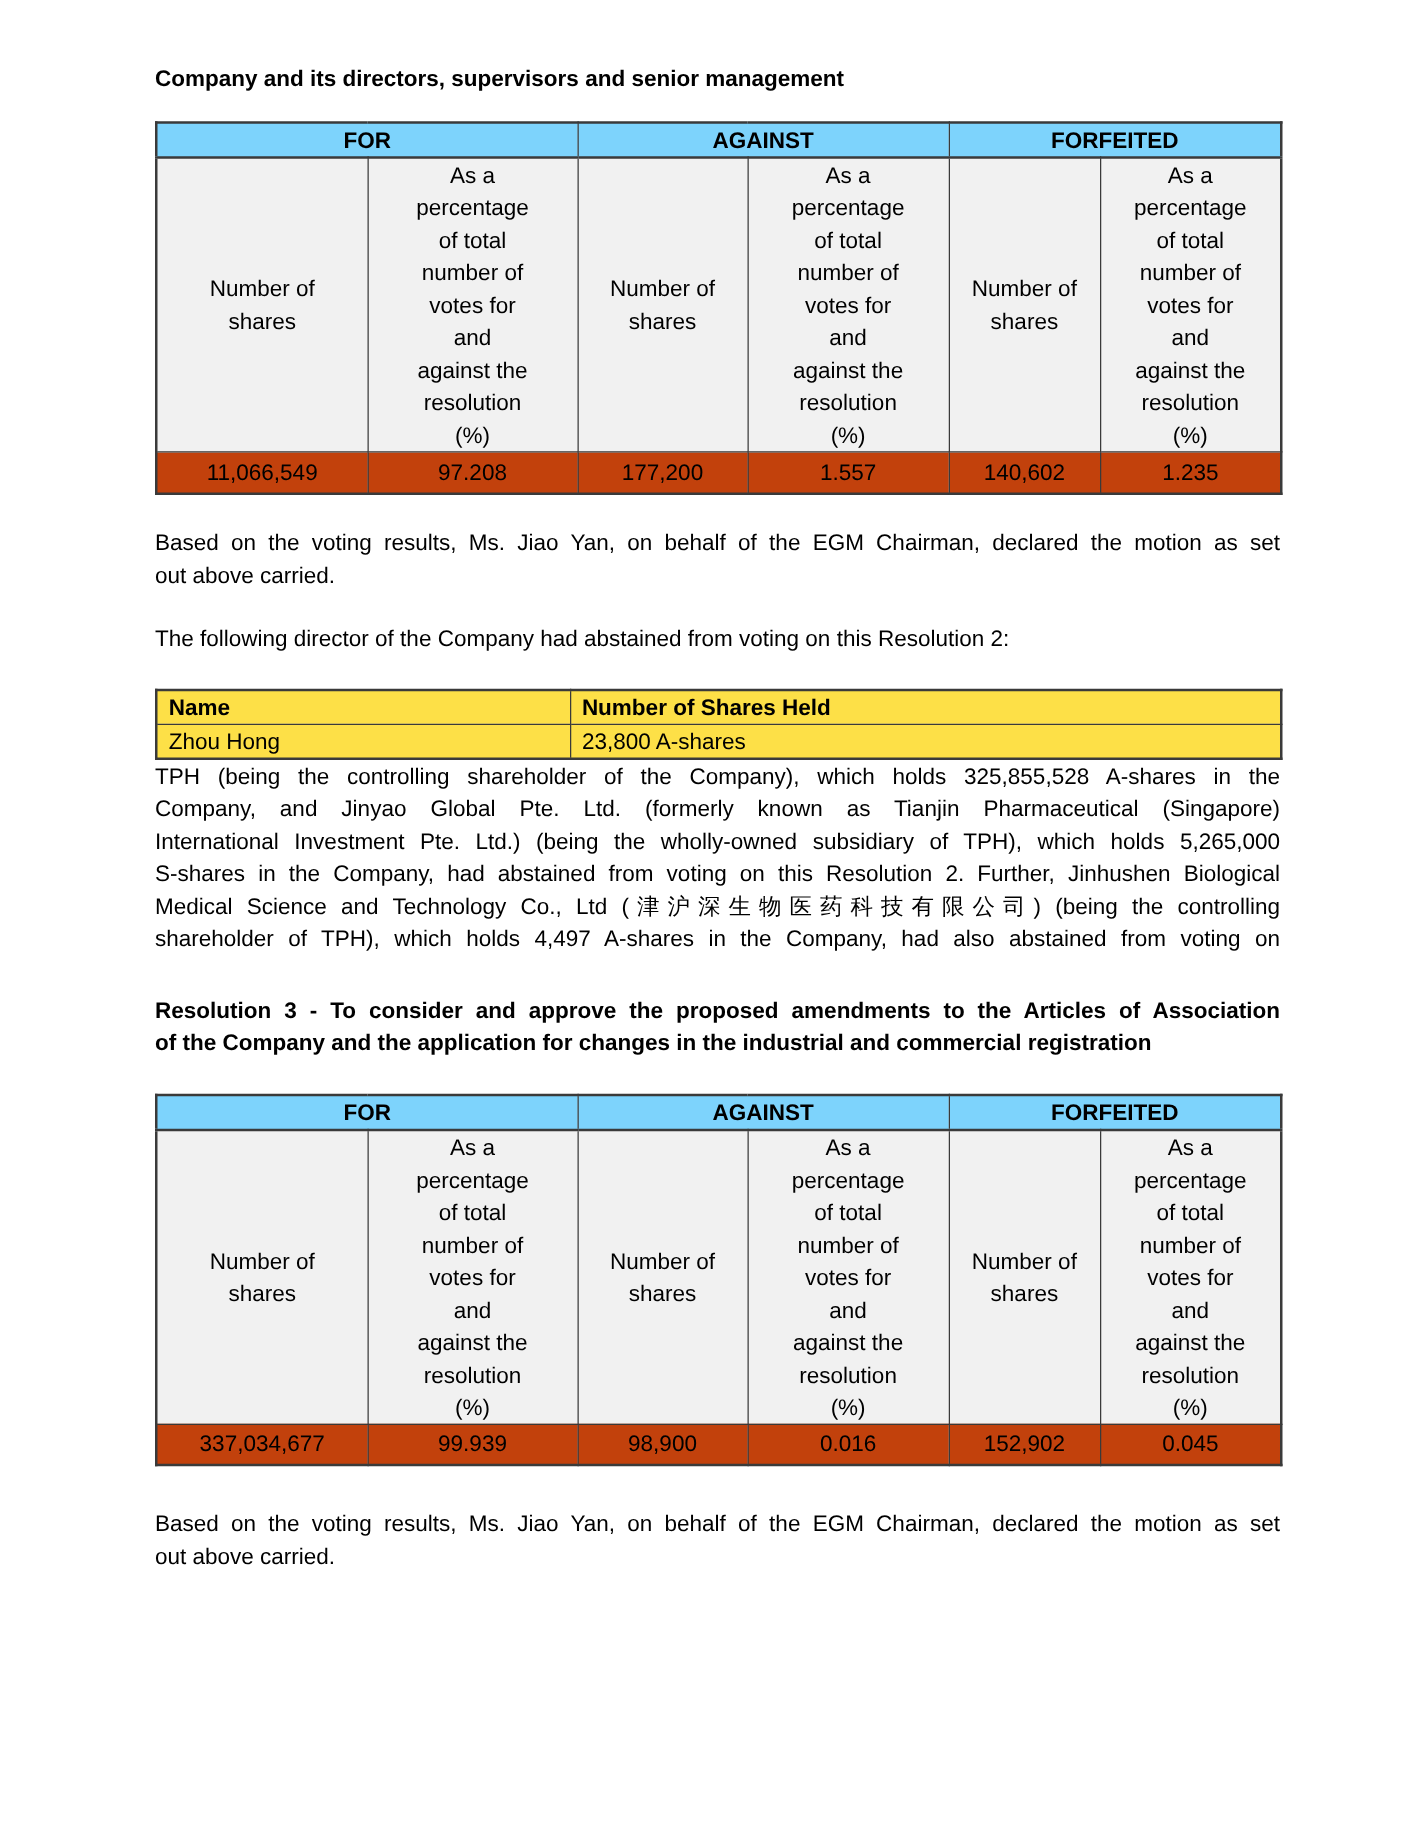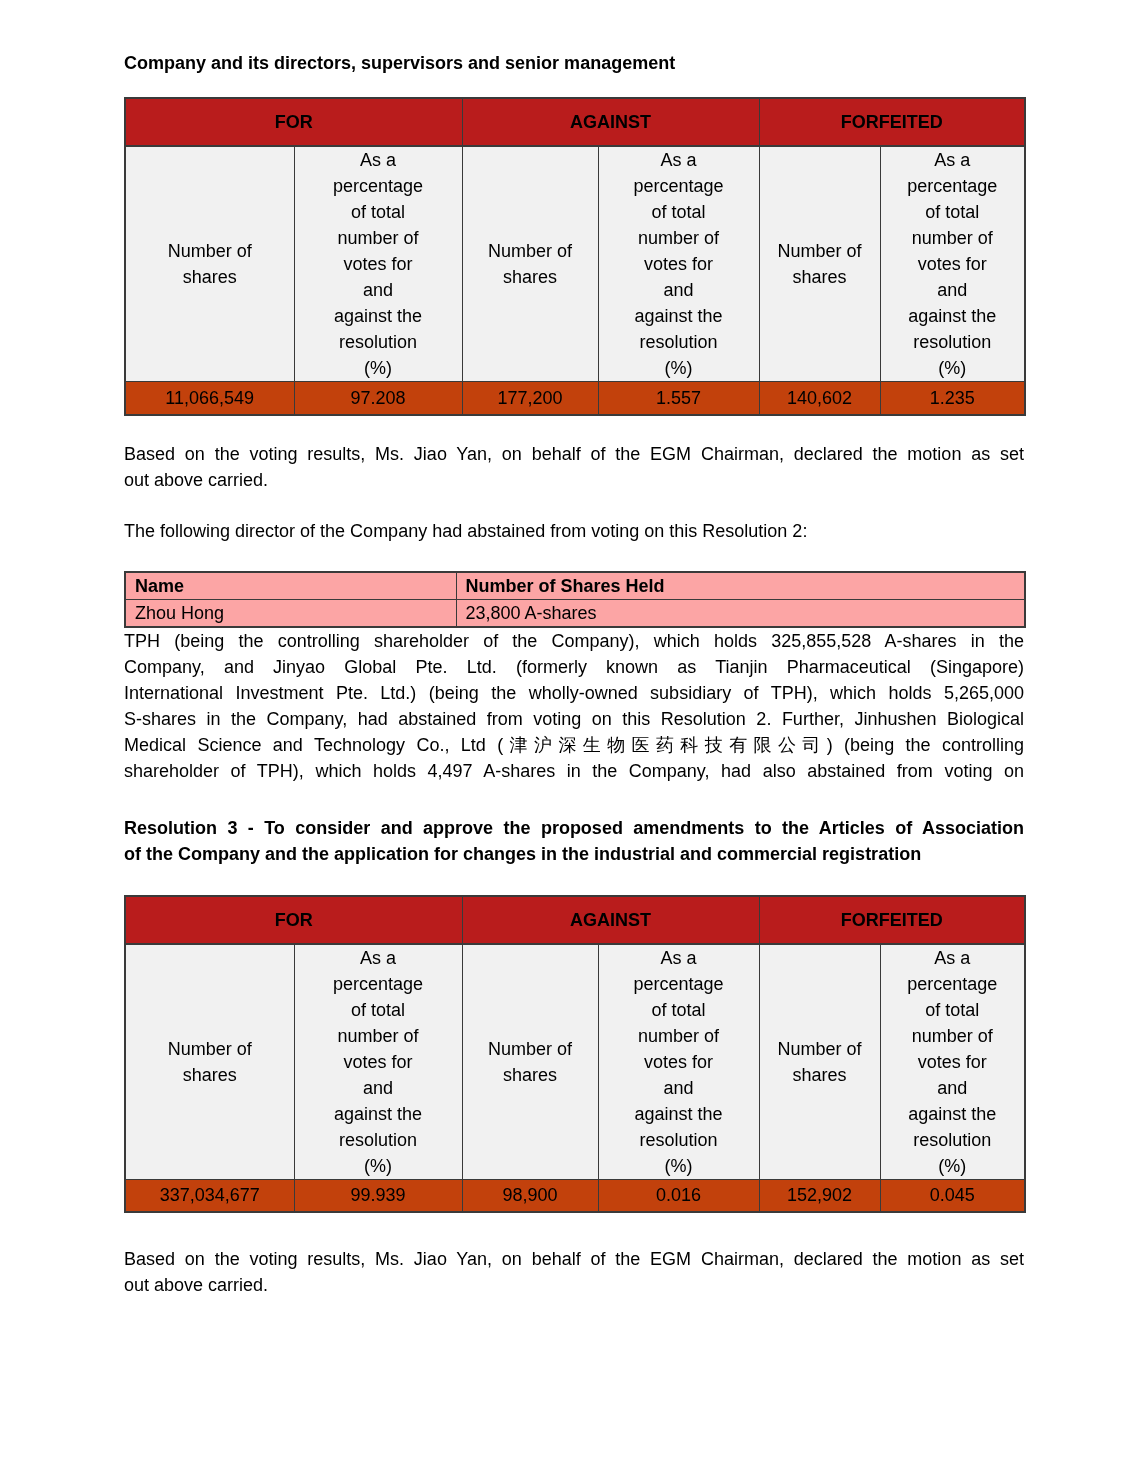--- a/index.html
+++ b/index.html
@@ -34,43 +34,43 @@
     border: 2px solid #3a3a3a;
   }
   .vote th, .vote td {
     border: 1.5px solid #3a3a3a;
     text-align: center;
     vertical-align: middle;
     font-weight: normal;
     padding: 0;
   }
   .vote tr.grp th {
-    background: #b91c1c;
+    background: #7dd3fc;
     font-weight: bold;
-    height: 48px;
+    height: 28px;
     border-bottom-width: 2px;
   }
   .vote tr.hdr2 th { background: #f1f1f1; height: 184px; }
   .vote tr.vals td { height: 33px; background: #c2410c; }
   .vote .jline { text-align: center; text-align-last: center; }
 
   
   table.abst {
     border-collapse: collapse;
     table-layout: fixed;
     width: 900px;
     border: 2px solid #3a3a3a;
   }
   .abst th, .abst td {
     border: 1.5px solid #3a3a3a;
     text-align: left;
     vertical-align: middle;
     height: 27px;
     padding: 0 9px;
-    background: #fca5a5;
+    background: #fde047;
   }
   .abst th { font-weight: bold; }
 
   
   .m-t1  { margin-top: 21px; }
   .m-p1  { margin-top: 25px; }
   .m-p2  { margin-top: 25px; }
   .m-nt  { margin-top: 27px; }
   .m-tph { }
   .m-r3  { margin-top: 31px; }

